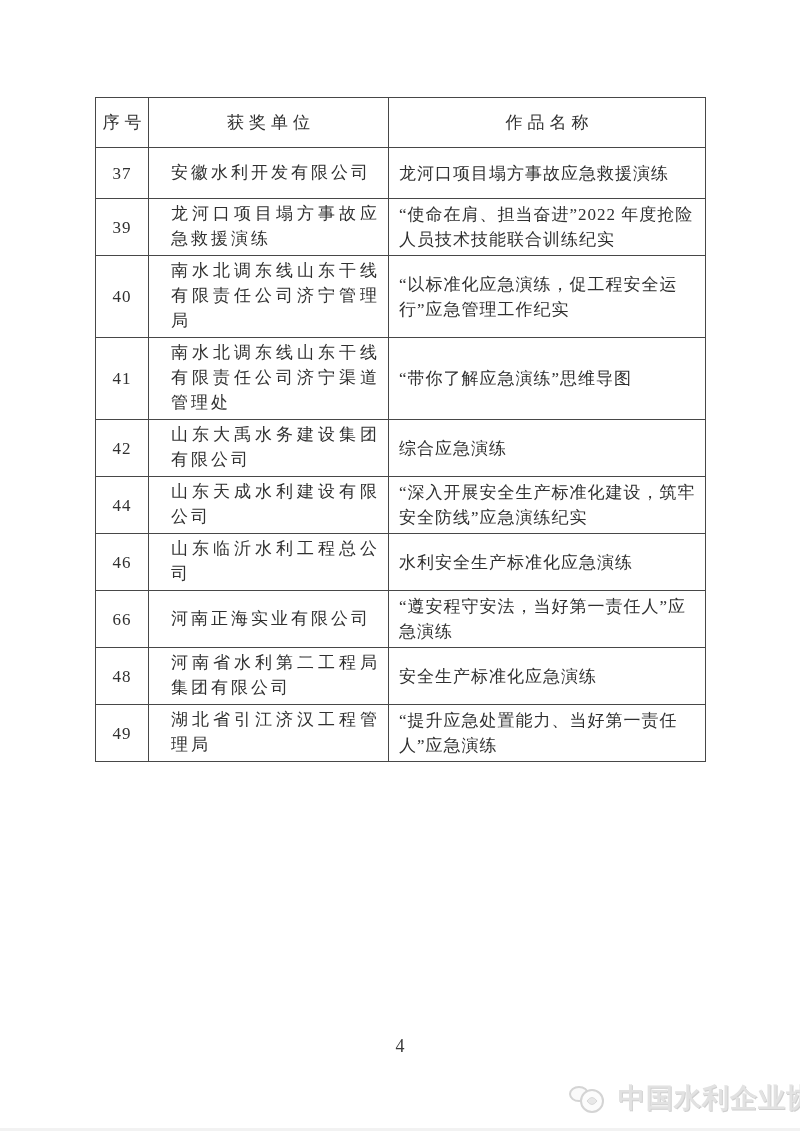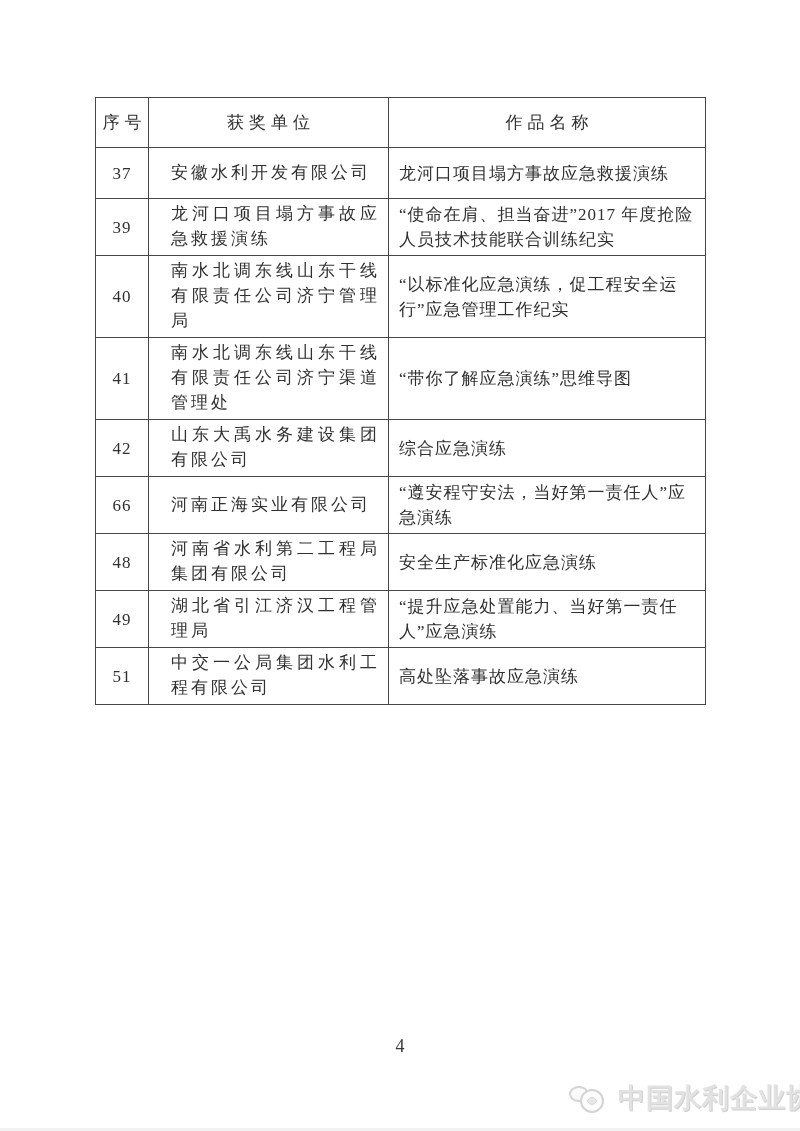--- a/index.html
+++ b/index.html
@@ -104,56 +104,61 @@
   </thead>
   <tbody>
       <tr>
         <td class="cell-no">37</td>
         <td class="cell-unit">安徽水利开发有限公司</td>
         <td class="cell-work">龙河口项目塌方事故应急救援演练</td>
       </tr>
       <tr>
         <td class="cell-no">39</td>
         <td class="cell-unit">龙河口项目塌方事故应急救援演练</td>
-        <td class="cell-work">“使命在肩、担当奋进”2017 年度抢险人员技术技能联合训练纪实</td>
+        <td class="cell-work">“使命在肩、担当奋进”2022 年度抢险人员技术技能联合训练纪实</td>
       </tr>
       <tr>
         <td class="cell-no">40</td>
         <td class="cell-unit">南水北调东线山东干线有限责任公司济宁管理局</td>
         <td class="cell-work">“以标准化应急演练，促工程安全运行”应急管理工作纪实</td>
       </tr>
       <tr>
         <td class="cell-no">41</td>
         <td class="cell-unit">南水北调东线山东干线有限责任公司济宁渠道管理处</td>
         <td class="cell-work">“带你了解应急演练”思维导图</td>
       </tr>
       <tr>
         <td class="cell-no">42</td>
         <td class="cell-unit">山东大禹水务建设集团有限公司</td>
         <td class="cell-work">综合应急演练</td>
       </tr>
       <tr>
+        <td class="cell-no">44</td>
+        <td class="cell-unit">山东天成水利建设有限公司</td>
+        <td class="cell-work">“深入开展安全生产标准化建设，筑牢安全防线”应急演练纪实</td>
+      </tr>
+      <tr>
+        <td class="cell-no">46</td>
+        <td class="cell-unit">山东临沂水利工程总公司</td>
+        <td class="cell-work">水利安全生产标准化应急演练</td>
+      </tr>
+      <tr>
         <td class="cell-no">66</td>
         <td class="cell-unit">河南正海实业有限公司</td>
         <td class="cell-work">“遵安程守安法，当好第一责任人”应急演练</td>
       </tr>
       <tr>
         <td class="cell-no">48</td>
         <td class="cell-unit">河南省水利第二工程局集团有限公司</td>
         <td class="cell-work">安全生产标准化应急演练</td>
       </tr>
       <tr>
         <td class="cell-no">49</td>
         <td class="cell-unit">湖北省引江济汉工程管理局</td>
         <td class="cell-work">“提升应急处置能力、当好第一责任人”应急演练</td>
-      </tr>
-      <tr>
-        <td class="cell-no">51</td>
-        <td class="cell-unit">中交一公局集团水利工程有限公司</td>
-        <td class="cell-work">高处坠落事故应急演练</td>
       </tr>
     </tbody>
 </table>
 
 <div class="page-number">4</div>
 
 <div class="watermark">
   <svg class="watermark-logo" viewBox="0 0 42 36">
     <ellipse cx="12" cy="14" rx="9" ry="7" fill="#fafafa" stroke="#d4d4d4" stroke-width="2"></ellipse>
     <circle cx="25" cy="21" r="11" fill="#fcfcfc" stroke="#d4d4d4" stroke-width="2"></circle>

